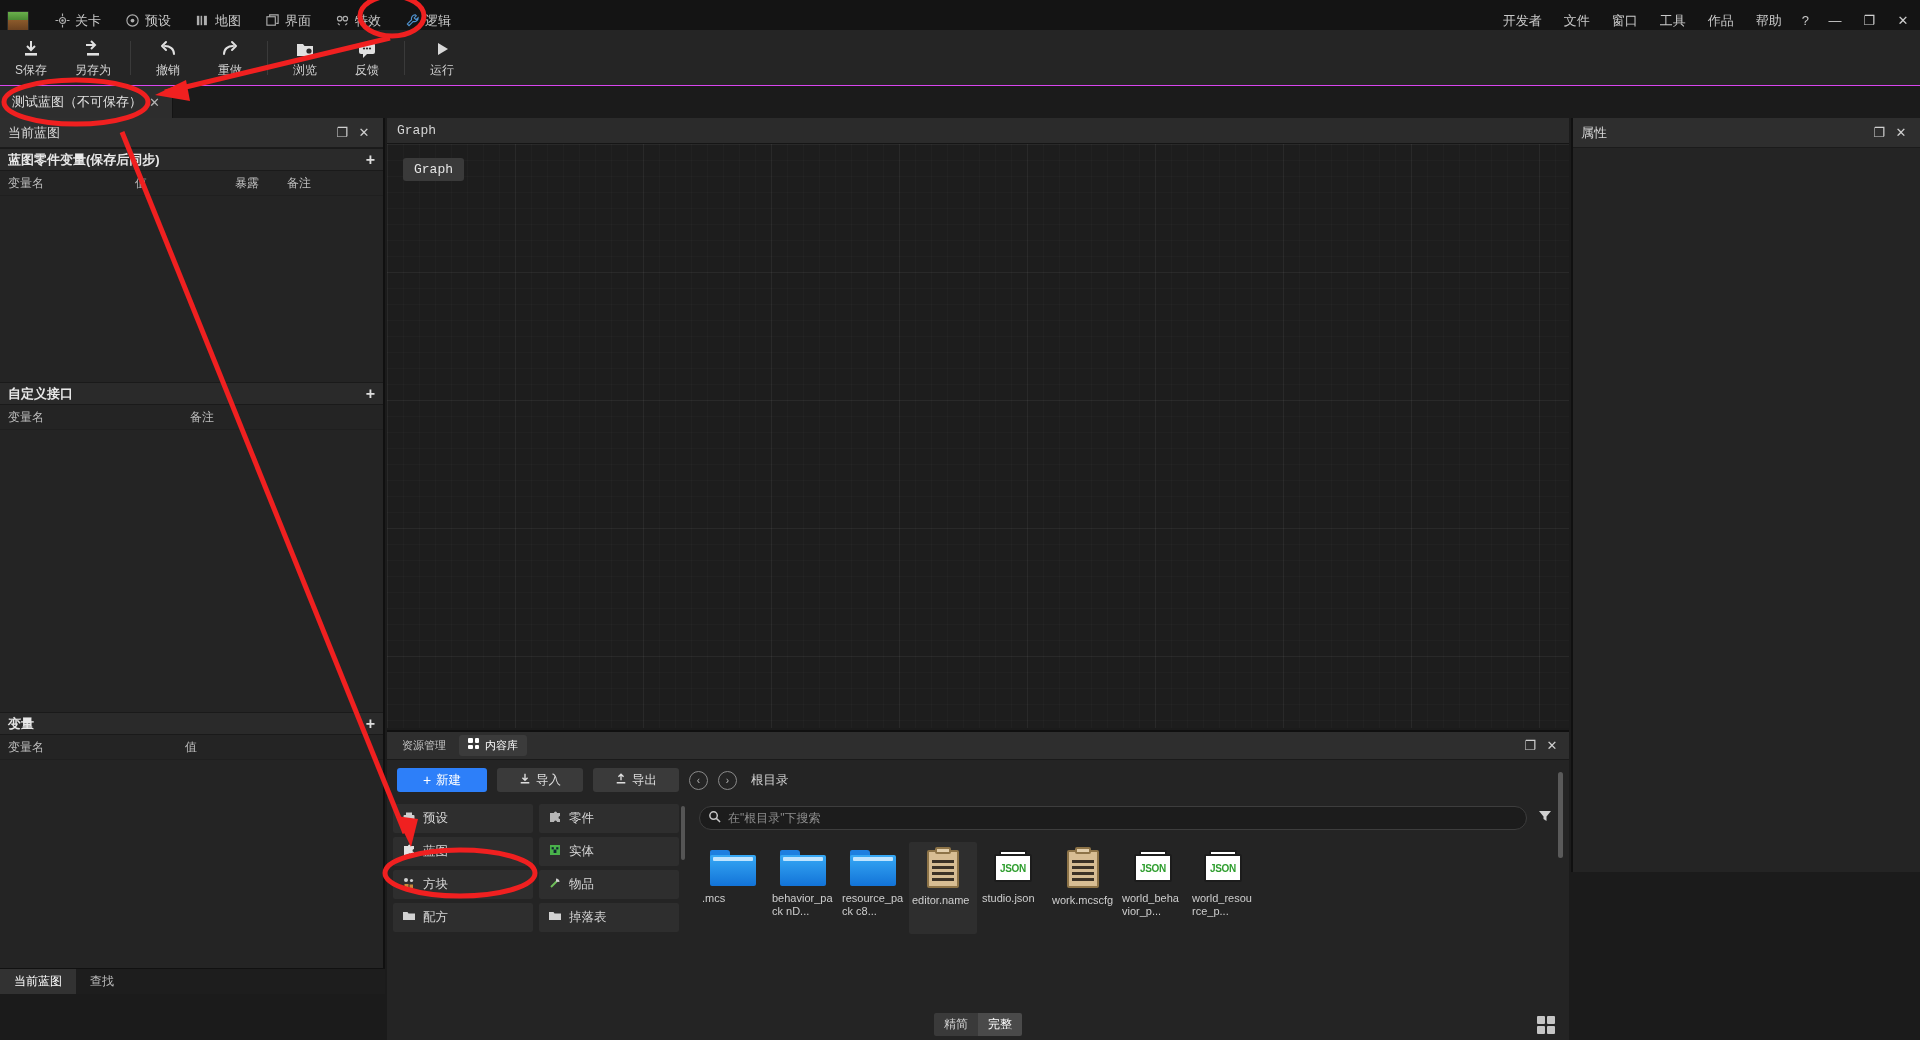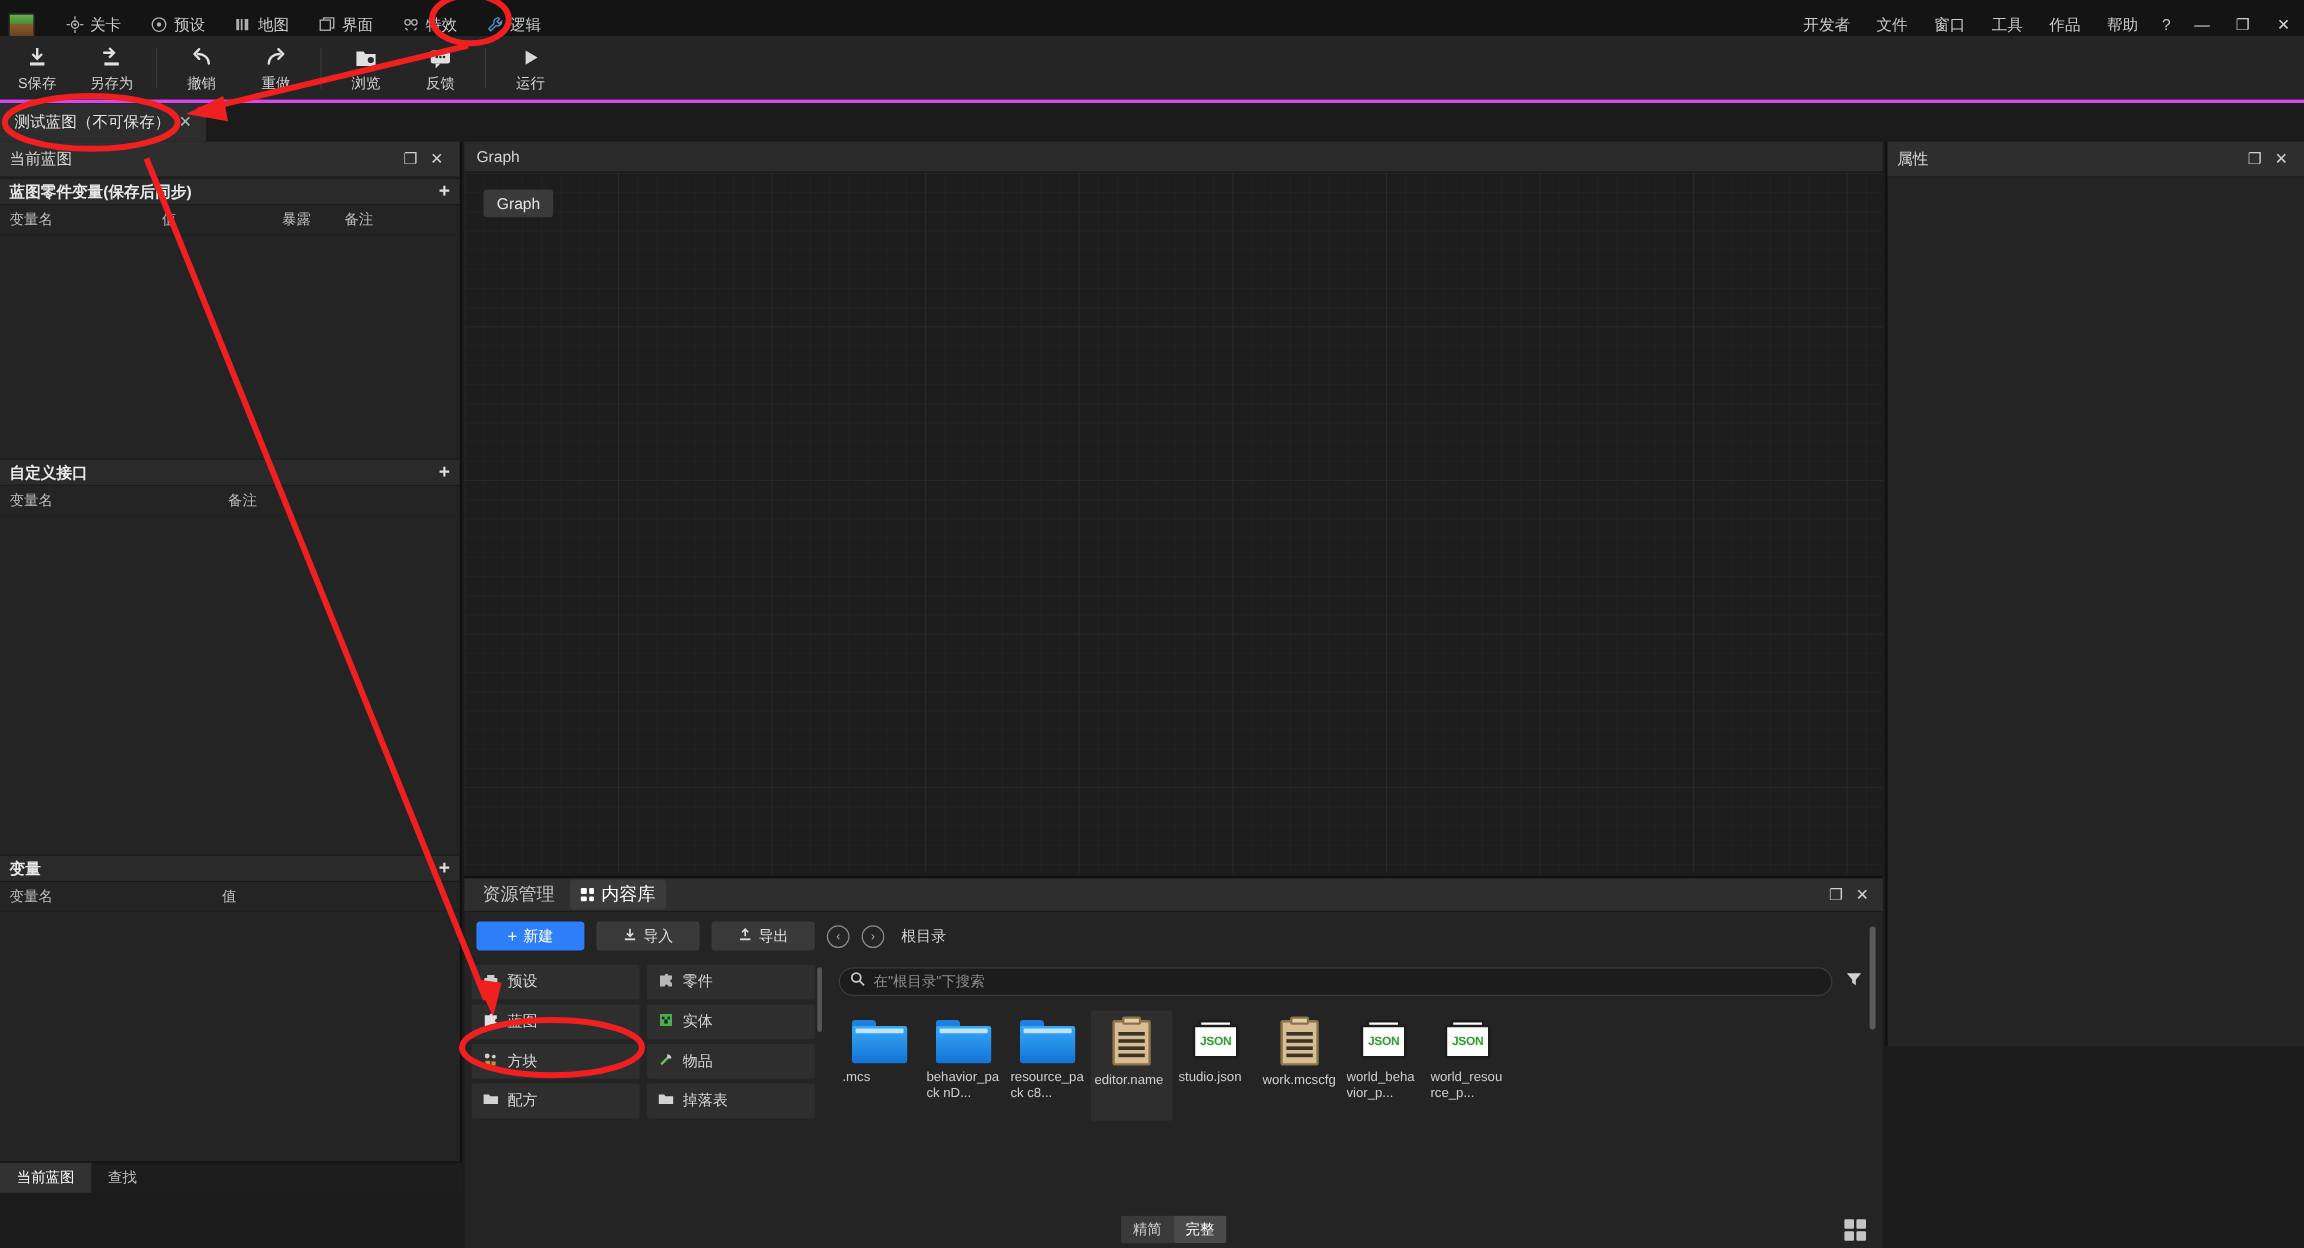--- a/index.html
+++ b/index.html
@@ -35,21 +35,21 @@
   .menubar-right .menu-item { padding: 0 11px; font-size: 13px; }
   .winbtn {
     width: 34px; height: 30px; display: flex; align-items: center; justify-content: center;
     font-size: 13px; color: #cfcfcf;
   }
 
   
   .toolbar {
     position: absolute; top: 30px; left: 0; width: 1920px; height: 56px;
     background: #252525; display: flex; align-items: center;
-    border-bottom: 3px solid #d946ef;
+    border-bottom: 1px solid #d946ef;
   }
   .tb-btn {
     width: 62px; height: 54px;
     display: flex; flex-direction: column; align-items: center; justify-content: center;
     gap: 3px; font-size: 12px; color: #d2d2d2; cursor: default;
   }
   .tb-ico { height: 22px; display: flex; align-items: flex-end; justify-content: center; }
   .tb-sep { width: 1px; height: 34px; background: #3a3a3a; margin: 0 6px; }
 
   
@@ -104,21 +104,21 @@
     position: absolute; left: 0; bottom: 46px; width: 385px; height: 26px;
     background: #1d1d1d; display: flex; align-items: stretch;
     border-top: 1px solid #111;
   }
   .bl-tab { padding: 0 14px; display: flex; align-items: center; font-size: 12px; color: #bdbdbd; }
   .bl-tab.active { background: #323232; color: #fff; }
 
   
   .graph-panel {
     position: absolute; top: 118px; left: 387px; width: 1182px; height: 610px;
-    background: #1e1e1e; display: flex; flex-direction: column;
+    background: #1e1e1e; display: flex; flex-direction: column; font-family: Liberation Mono, monospace;
   }
   .graph-head {
     height: 26px; background: #2b2b2b; display: flex; align-items: center;
     padding: 0 10px; font-size: 13px; color: #d5d5d5; border-bottom: 1px solid #151515;
   }
   .graph-canvas {
     flex: 1; position: relative;
     background-color: #1d1d1d;
     background-image:
       linear-gradient(to right, rgba(255,255,255,.035) 1px, transparent 1px),
@@ -144,22 +144,22 @@
   .lib-panel {
     position: absolute; top: 730px; left: 387px; width: 1182px; height: 310px;
     background: #242424; border-top: 2px solid #101010;
     display: flex; flex-direction: column;
   }
   .lib-head {
     height: 28px; background: #2e2e2e; display: flex; align-items: center;
     padding: 0 6px; border-bottom: 1px solid #1a1a1a;
   }
   .lib-tab {
-    display: flex; align-items: center; gap: 6px;
-    padding: 3px 9px; margin-right: 4px; font-size: 15px; color: #c4c4c4; border-radius: 3px;
+    display: flex; align-items: flex-start; gap: 6px;
+    padding: 3px 9px; margin-right: 4px; font-size: 11px; color: #c4c4c4; border-radius: 3px;
   }
   .lib-tab.active { background: #3b3b3b; color: #fff; }
   .lib-toolbar { height: 40px; display: flex; align-items: center; padding: 0 10px; gap: 10px; }
   .btn-primary {
     background: #2d7ff9; color: #fff; border: none; border-radius: 3px;
     height: 24px; min-width: 90px; font-size: 12.5px;
     display: flex; align-items: center; justify-content: center; gap: 5px;
     font-family: "Liberation Sans", sans-serif;
   }
   .btn-sec {

